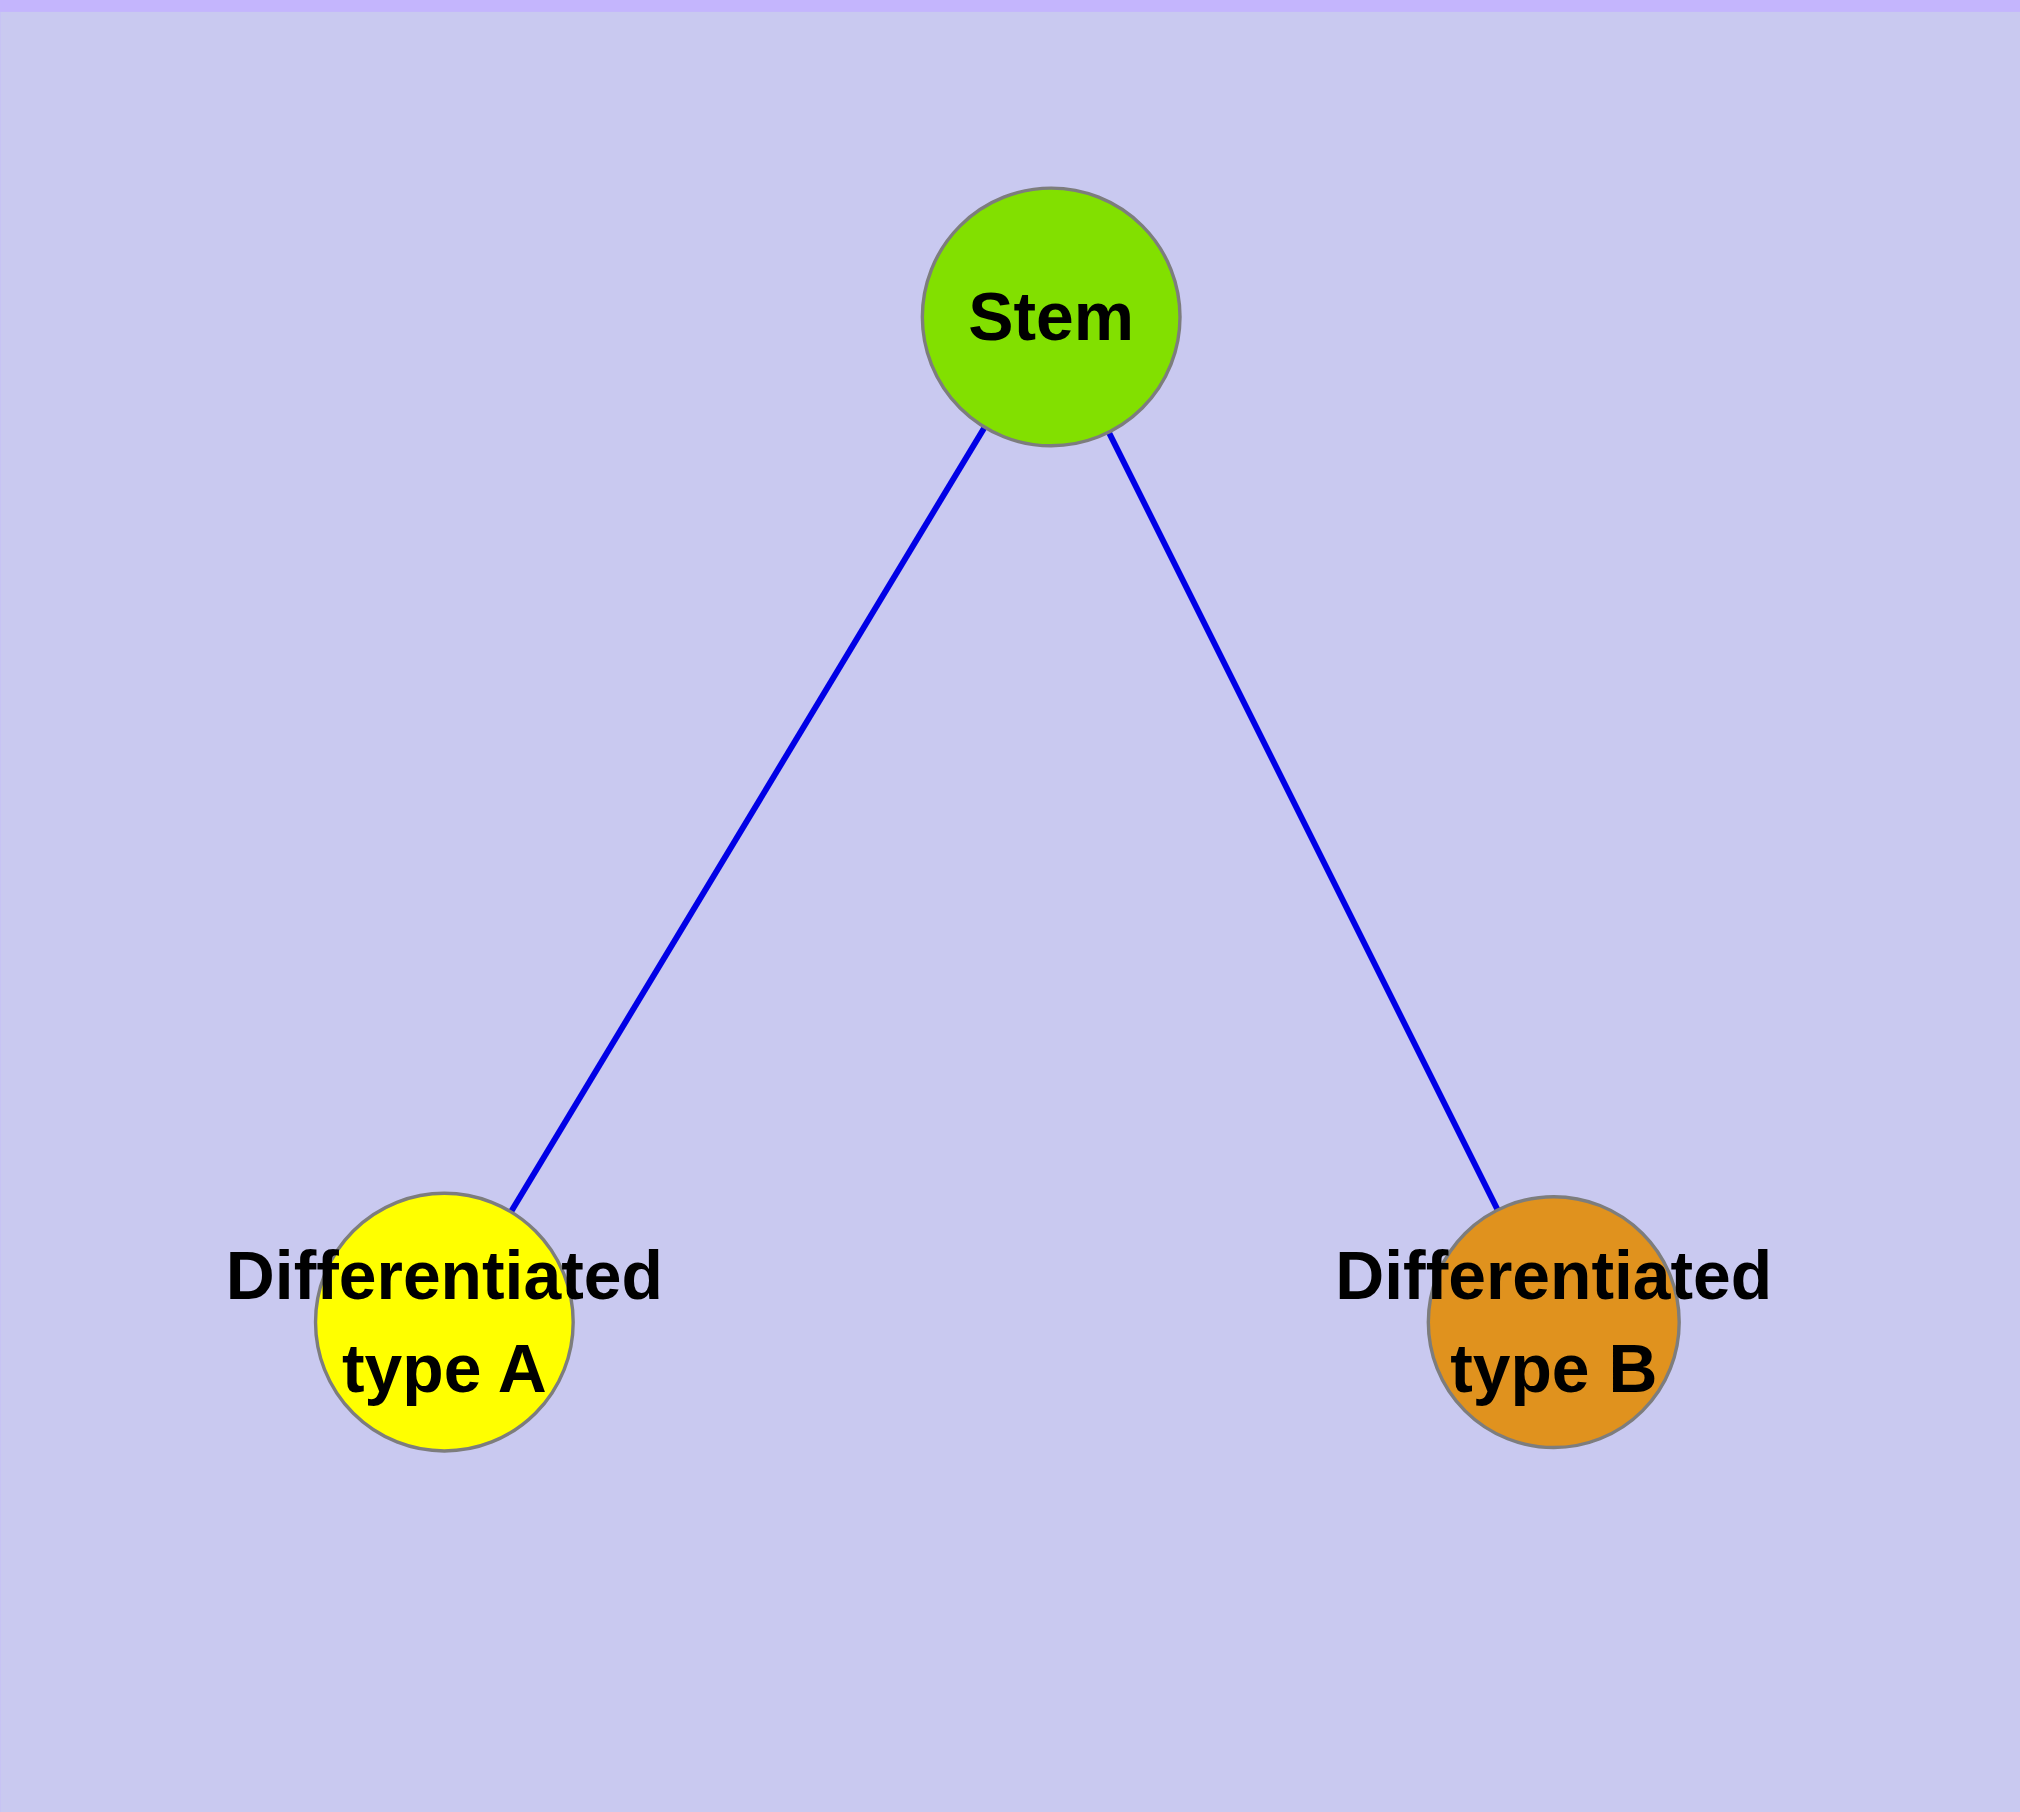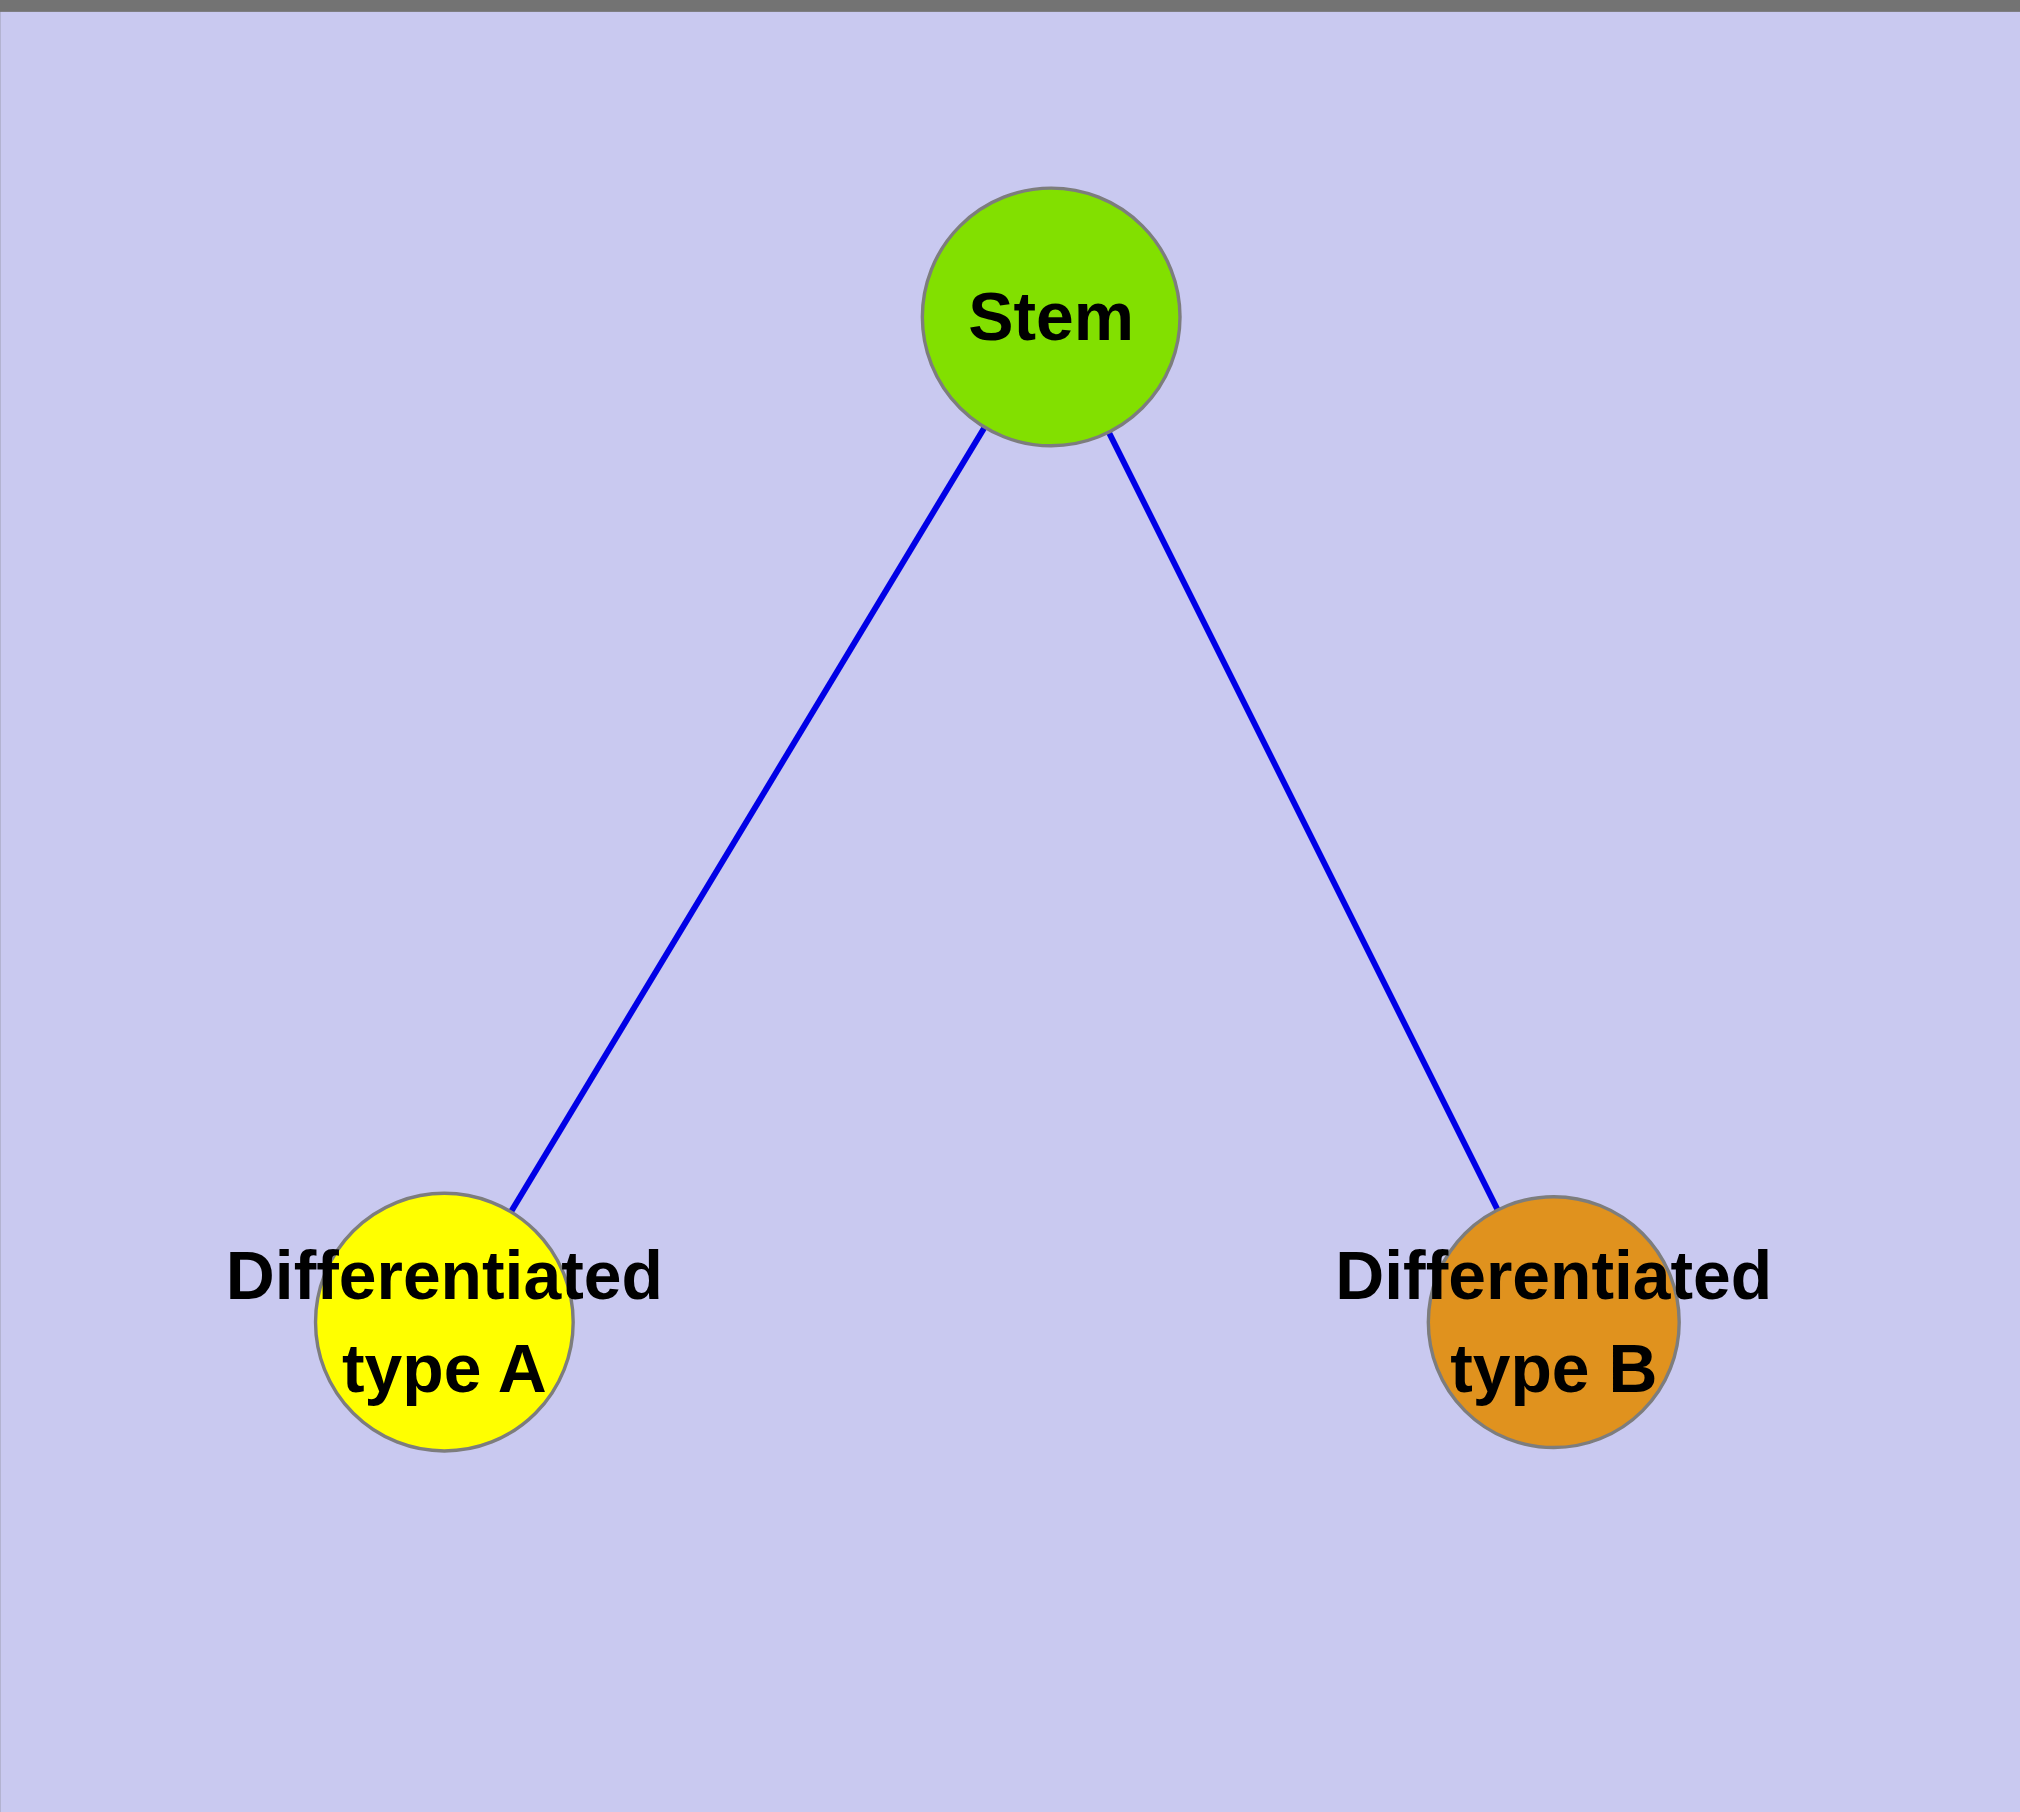--- a/index.html
+++ b/index.html
@@ -5,21 +5,21 @@
   html, body {
     margin: 0;
     padding: 0;
     background: #ffffff;
     font-family: "Liberation Sans", sans-serif;
   }
   #stage {
     position: relative;
     width: 2021px;
     height: 1812px;
-    background: #737373;
+    background: #c4b5fd;
     overflow: hidden;
     text-decoration: underline;
   }
   svg {
     display: block;
   }
   .node-label {
     font-family: "Liberation Sans", sans-serif;
     font-weight: bold;
     text-anchor: middle;

